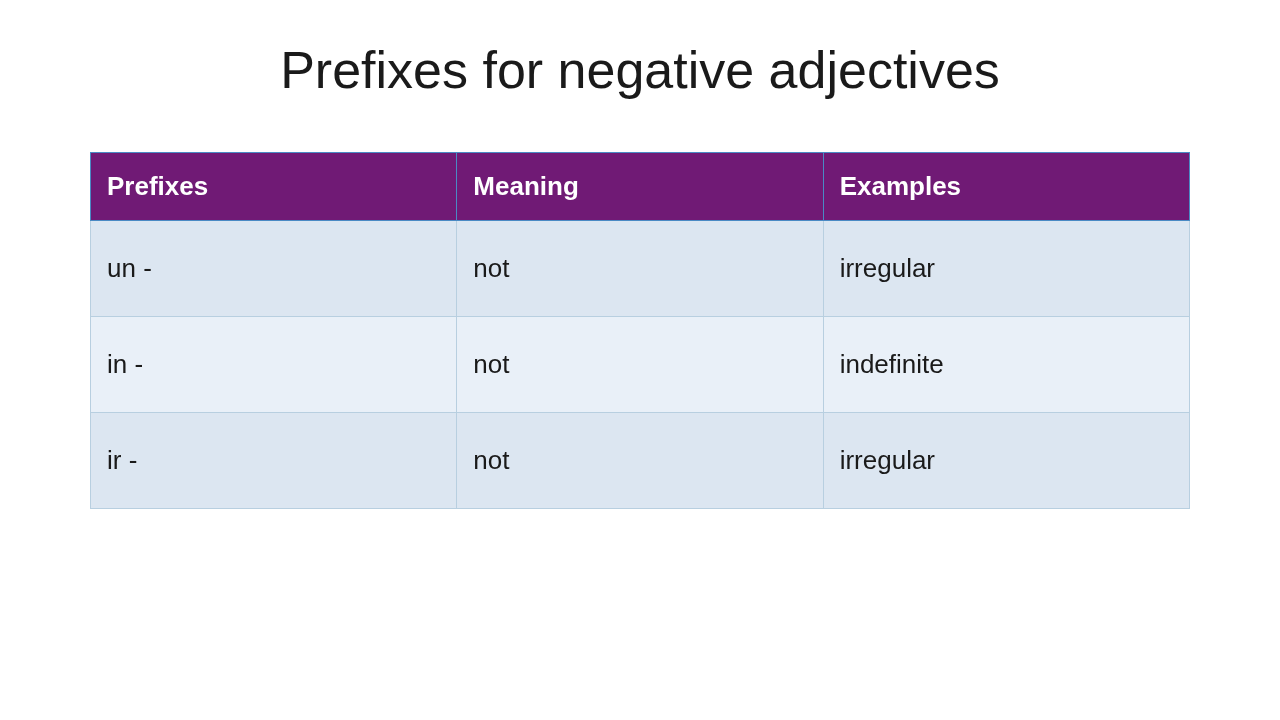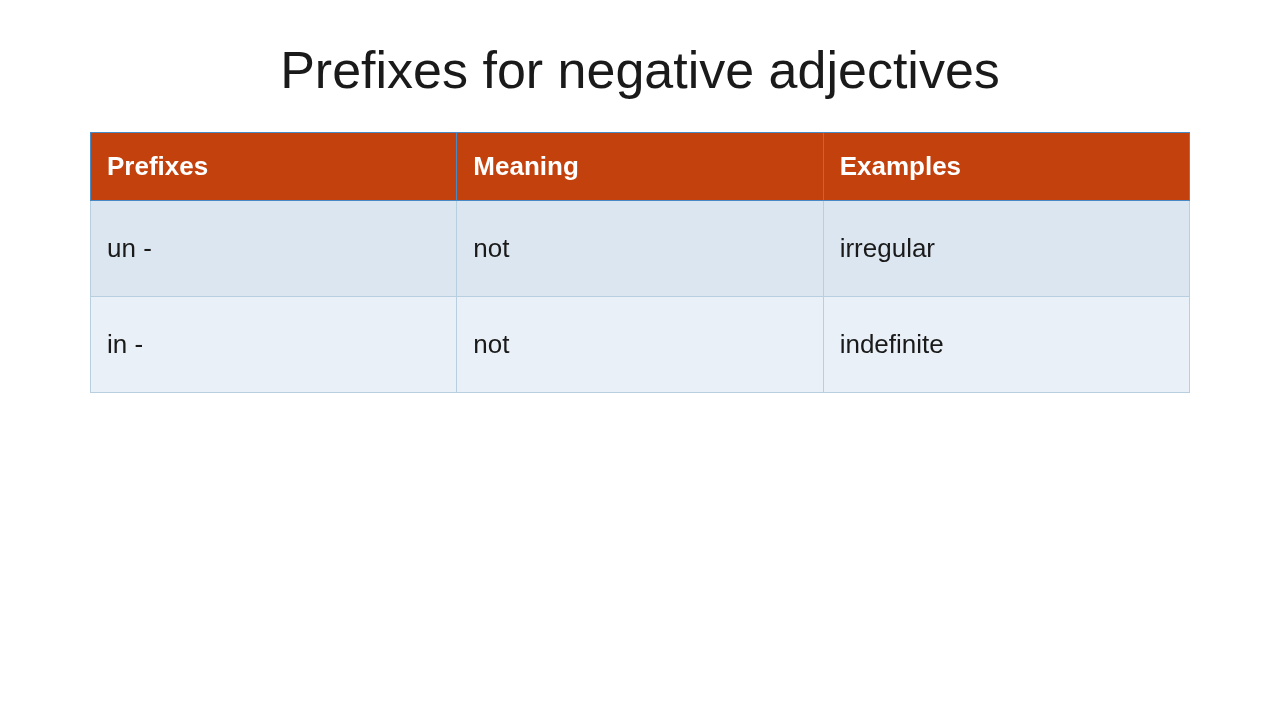--- a/index.html
+++ b/index.html
@@ -18,36 +18,36 @@
       align-items: center;
       justify-content: flex-start;
       overflow: hidden;
     }
 
     .page-title {
       font-size: 52px;
       font-weight: 400;
       color: #1a1a1a;
       margin-top: 40px;
-      margin-bottom: 32px;
+      margin-bottom: 52px;
       text-align: center;
     }
 
     .table-container {
       width: 1100px;
     }
 
     table {
       width: 100%;
       border-collapse: collapse;
       border: 1px solid #9cbcd8;
     }
 
     thead tr {
-      background-color: #c2410c;
+      background-color: #701a75;
     }
 
     thead th {
       color: #ffffff;
       font-size: 26px;
       font-weight: 700;
       padding: 18px 16px;
       text-align: left;
       border: 1px solid #4a8ac4;
     }
@@ -95,15 +95,20 @@
     <tr>
           <td>un -</td>
           <td>not</td>
           <td>irregular</td>
         </tr>
         <tr>
           <td>in -</td>
           <td>not</td>
           <td>indefinite</td>
         </tr>
+        <tr>
+          <td>ir -</td>
+          <td>not</td>
+          <td>irregular</td>
+        </tr>
       </tbody>
   </table>
 </div>
 
 </body></html>

